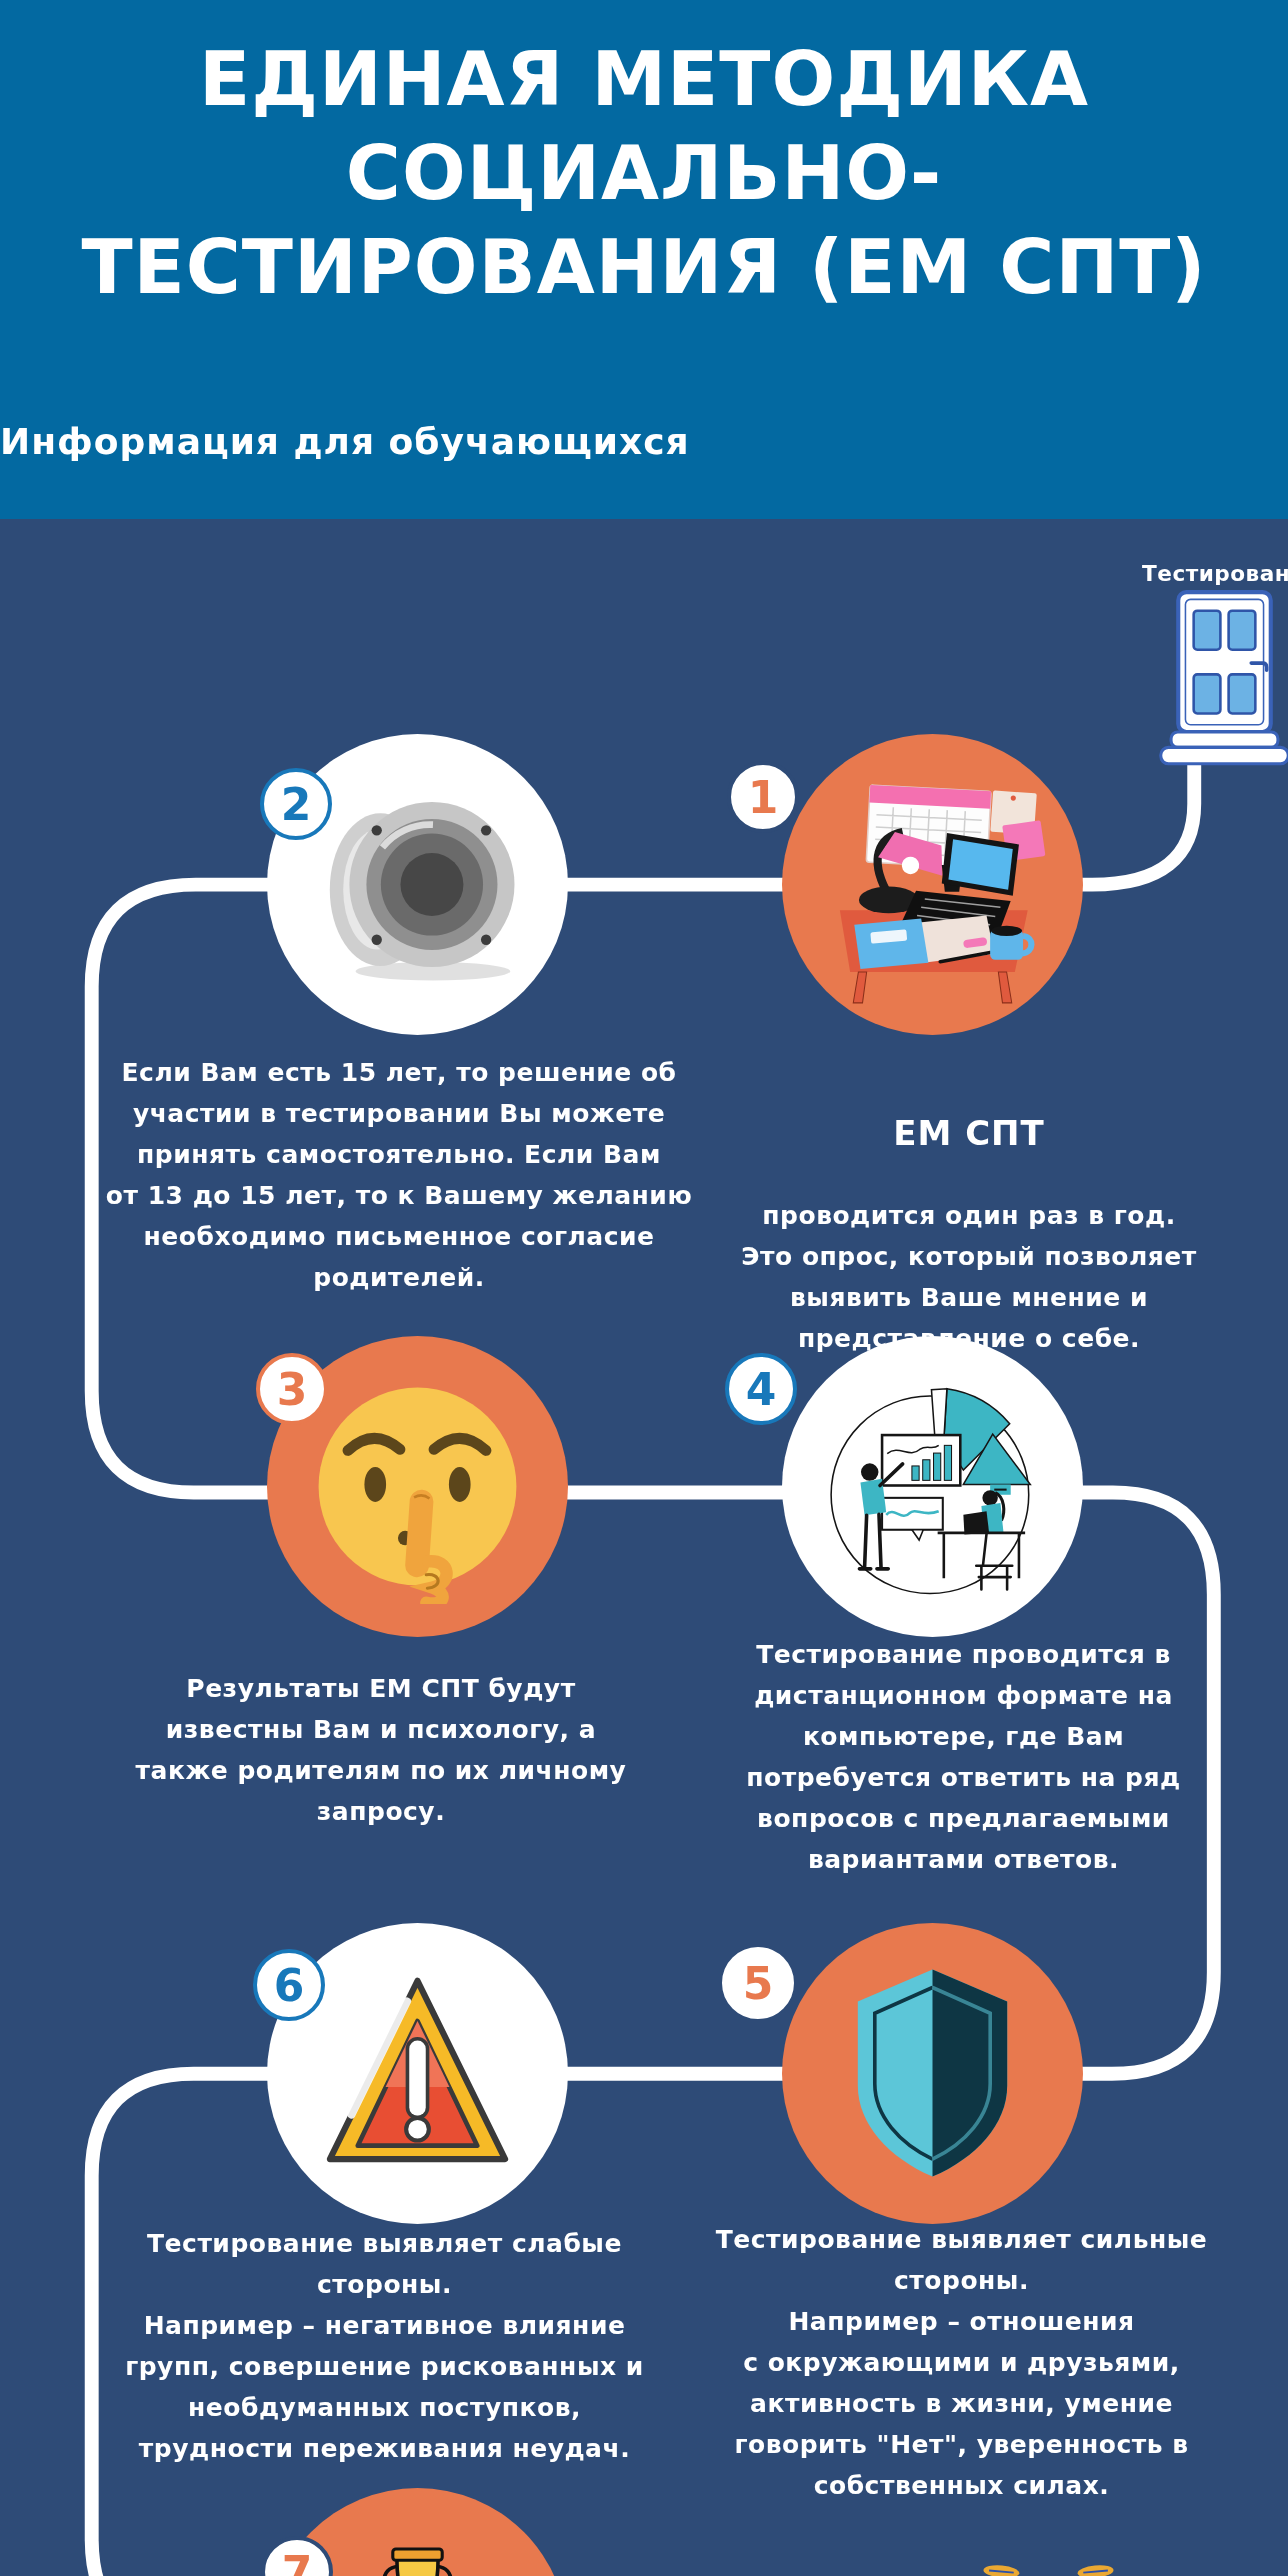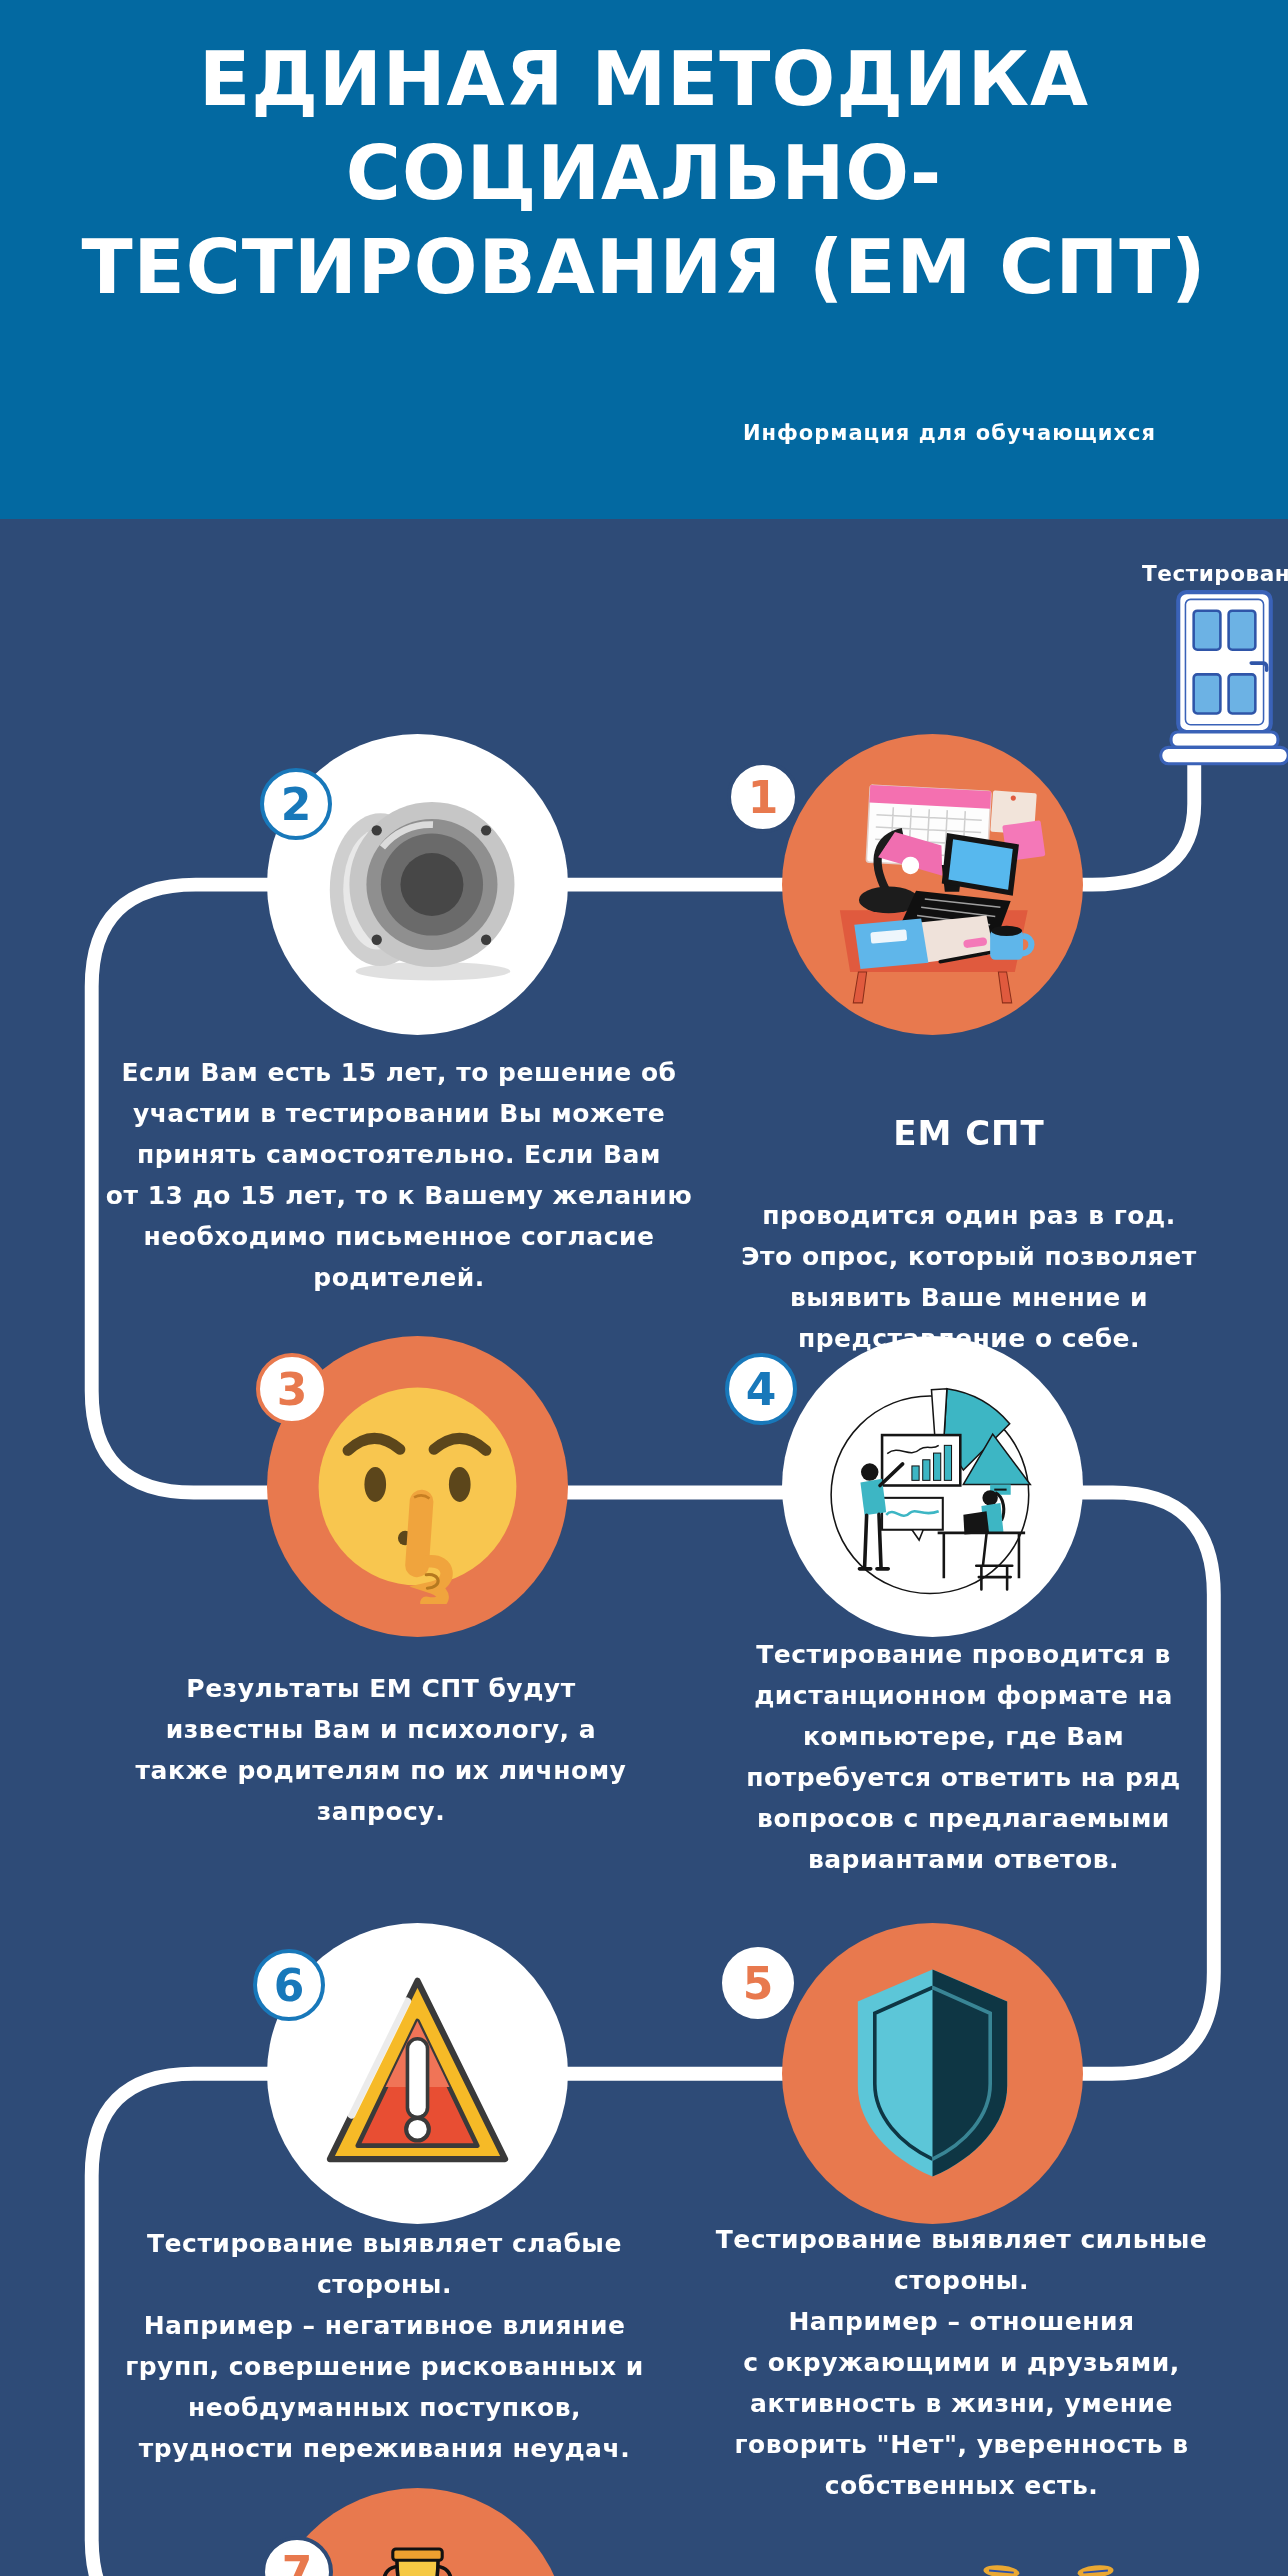--- a/index.html
+++ b/index.html
@@ -7,22 +7,22 @@
     width:1288px;height:3220px;position:relative;overflow:hidden;
     background:#2e4b77;
     font-family:"DejaVu Sans","Liberation Sans",sans-serif;
     font-weight:bold;color:#ffffff;
   }
   .abs{position:absolute;}
   
   .header{position:absolute;left:0;top:0;width:1288px;height:519px;background:#0369a1;}
   .title{position:absolute;left:0;top:32px;width:1288px;text-align:center;
          font-size:75px;line-height:94px;letter-spacing:1px;}
-  .subtitle{position:absolute;left:0;top:421px;width:1156px;text-align:right;
-         font-size:21px;letter-spacing:1px;}
+  .subtitle{position:absolute;left:0;top:421px;width:1156px;text-align:left;
+         font-size:36px;letter-spacing:1px;}
   
   #route{position:absolute;left:0;top:0;pointer-events:none;}
   
   .door-wrap{position:absolute;left:1142px;top:561px;width:165px;text-align:center;}
   .door-label{font-size:21.6px;letter-spacing:0.5px;}
   
   .step-circle{position:absolute;width:301px;height:301px;border-radius:50%;
     display:flex;align-items:center;justify-content:center;}
   .c-white{background:#ffffff;}
   .c-orange{background:#e8794e;}
@@ -270,21 +270,21 @@
 компьютере, где Вам
 потребуется ответить на ряд
 вопросов с предлагаемыми
 вариантами ответов.</div>
 <div class="step-text" style="left:647px;top:2219px;width:629px;">Тестирование выявляет сильные
 стороны.
 Например – отношения
 с окружающими и друзьями,
 активность в жизни, умение
 говорить "Нет", уверенность в
-собственных есть.</div>
+собственных силах.</div>
 <div class="step-text" style="left:70px;top:2223px;width:629px;">Тестирование выявляет слабые
 стороны.
 Например – негативное влияние
 групп, совершение рискованных и
 необдуманных поступков,
 трудности переживания неудач.</div>
 
 <div class="abs" style="left:925px;top:2554px;">
   <svg id="wreath-svg" width="247" height="222" viewBox="0 0 480 430">
     <g id="wreath-g">

